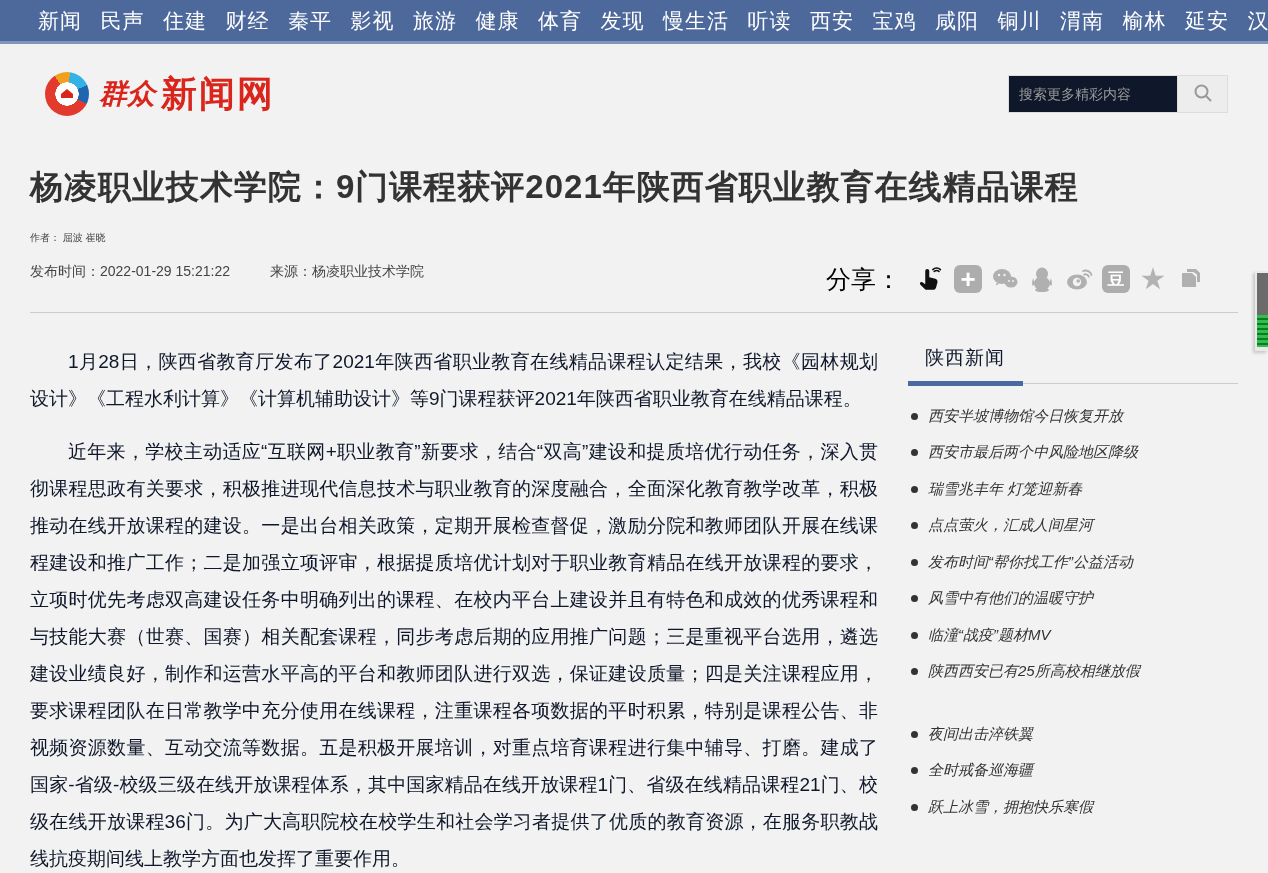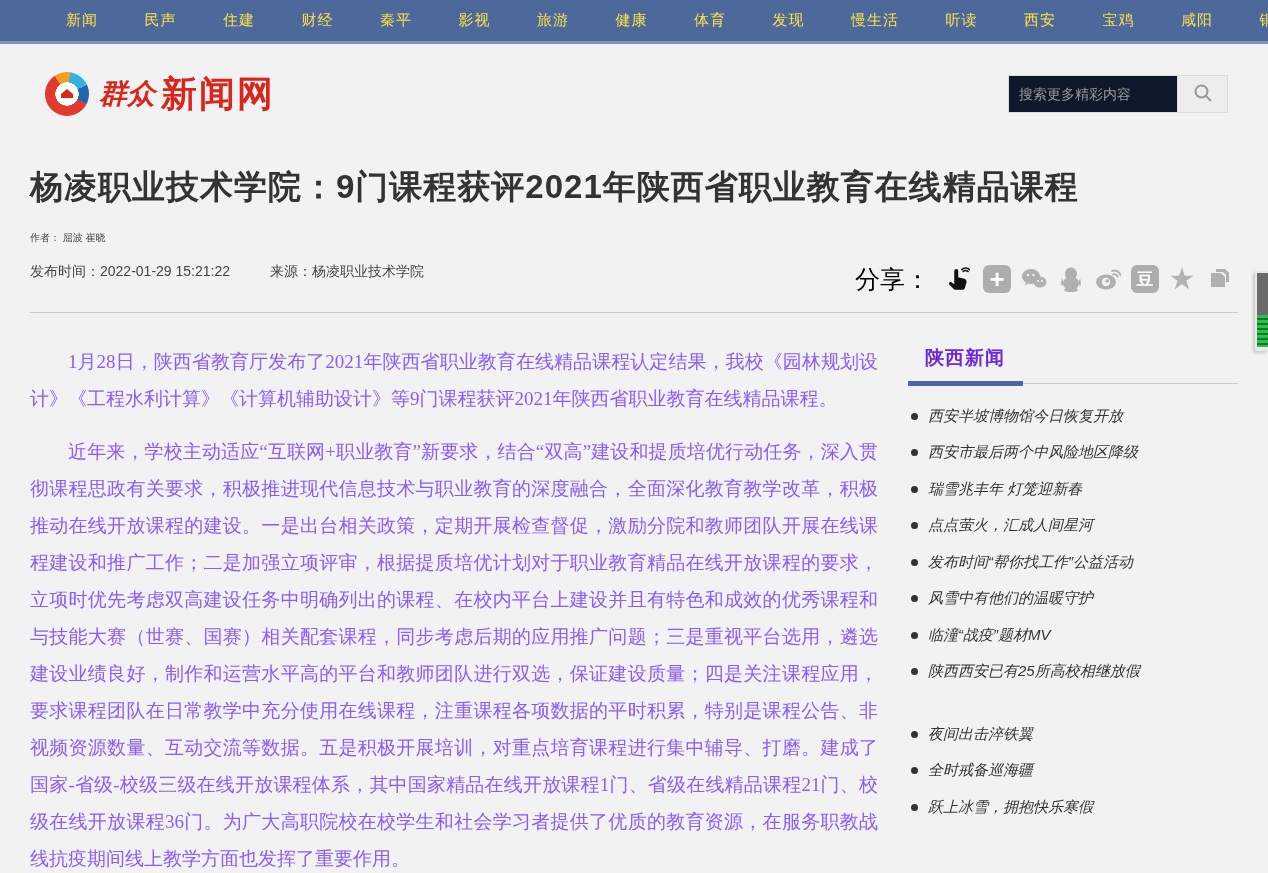--- a/index.html
+++ b/index.html
@@ -8,22 +8,22 @@
     font-family:"Liberation Sans","DejaVu Sans",sans-serif;
     background:#f2f2f2; color:#333; overflow:hidden; position:relative;
   }
 
   
   .topnav {
     height:44px; background:#4d699b; border-bottom:3px solid #8095ba;
     display:flex; align-items:center; padding-left:38px;
   }
   .topnav .nav-item {
-    color:#fde047; font-size:15px; margin-right:18.5px; white-space:nowrap;
-    letter-spacing:1px; cursor:pointer;margin-left:28px;
+    color:#ffffff; font-size:21px; margin-right:18.5px; white-space:nowrap;
+    letter-spacing:1px; cursor:pointer;
   }
 
   
   .site-header {
     height:100px; display:flex; align-items:center;
     justify-content:space-between; padding:0 40px 0 45px;
   }
   .logo { display:flex; align-items:center; }
   .logo-emblem {
     width:44px; height:44px; border-radius:50%; position:relative; flex:0 0 auto;
@@ -49,21 +49,21 @@
     font-size:14px; color:#666; padding:0 10px; outline:none;
   }
   .search-input::placeholder { color:#999; }
   .search-btn {
     width:50px; height:38px; background:#ededed; border:1px solid #ddd;
     border-left:none; display:flex; align-items:center; justify-content:center;
     cursor:pointer;
   }
 
   
-  .article-head { padding:22px 16px 0 30px; }
+  .article-head { padding:22px 45px 0 30px; }
   .article-title {
     font-size:33px; font-weight:bold; color:#333; letter-spacing:1px; line-height:1.3;
   }
   .meta-author { margin-top:22px; font-size:10px; color:#444; }
   .meta-row {
     margin-top:18px; display:flex; align-items:flex-start; justify-content:space-between;
   }
   .meta-left { font-size:14px; color:#444; }
   .meta-left .src { margin-left:36px; }
   .share-bar { display:flex; align-items:center; margin-right:18px; }
@@ -76,28 +76,28 @@
   }
   .icon-sq.plus { font-size:26px; font-weight:bold; line-height:1; }
   .icon-sq.dou { font-size:17px; font-weight:bold; }
   .icon-star { color:#b3b3b3; font-size:30px; line-height:1; }
   .divider { border:none; border-top:1px solid #ccc; margin:16px 30px 0 30px; }
 
   
   .main-wrap { display:flex; padding:14px 30px 0 30px; gap:30px; }
   .article-body { width:848px; }
   .article-body p {
-    font-size:19px; line-height:37px; color:#8b5cf6; text-indent:2em;
-    text-align:justify; margin:16px 0 8px 0;font-family:Liberation Serif, serif;
+    font-size:19px; line-height:37px; color:#0f172a; text-indent:2em;
+    text-align:justify; margin:16px 0 8px 0;
   }
 
   
   .sidebar { flex:1; padding-top:18px; }
   .sec-head { position:relative; border-bottom:1px solid #ccc; padding:0 0 12px 17px; }
-  .sec-head h3 { font-size:19px; font-weight:bold; color:#6d28d9; letter-spacing:1px; }
+  .sec-head h3 { font-size:19px; font-weight:normal; color:#0f172a; letter-spacing:1px; }
   .sec-head::after {
     content:""; position:absolute; left:0; bottom:-3px; width:115px; height:5px;
     background:#4a69a2;
   }
   .side-list { list-style:none; margin:14px 0 26px 0; }
   .side-list li {
     position:relative; font-size:15px; color:#333; line-height:36.5px;
     padding-left:20px; cursor:pointer; white-space:nowrap;font-style:italic;
   }
   .side-list li::before {

